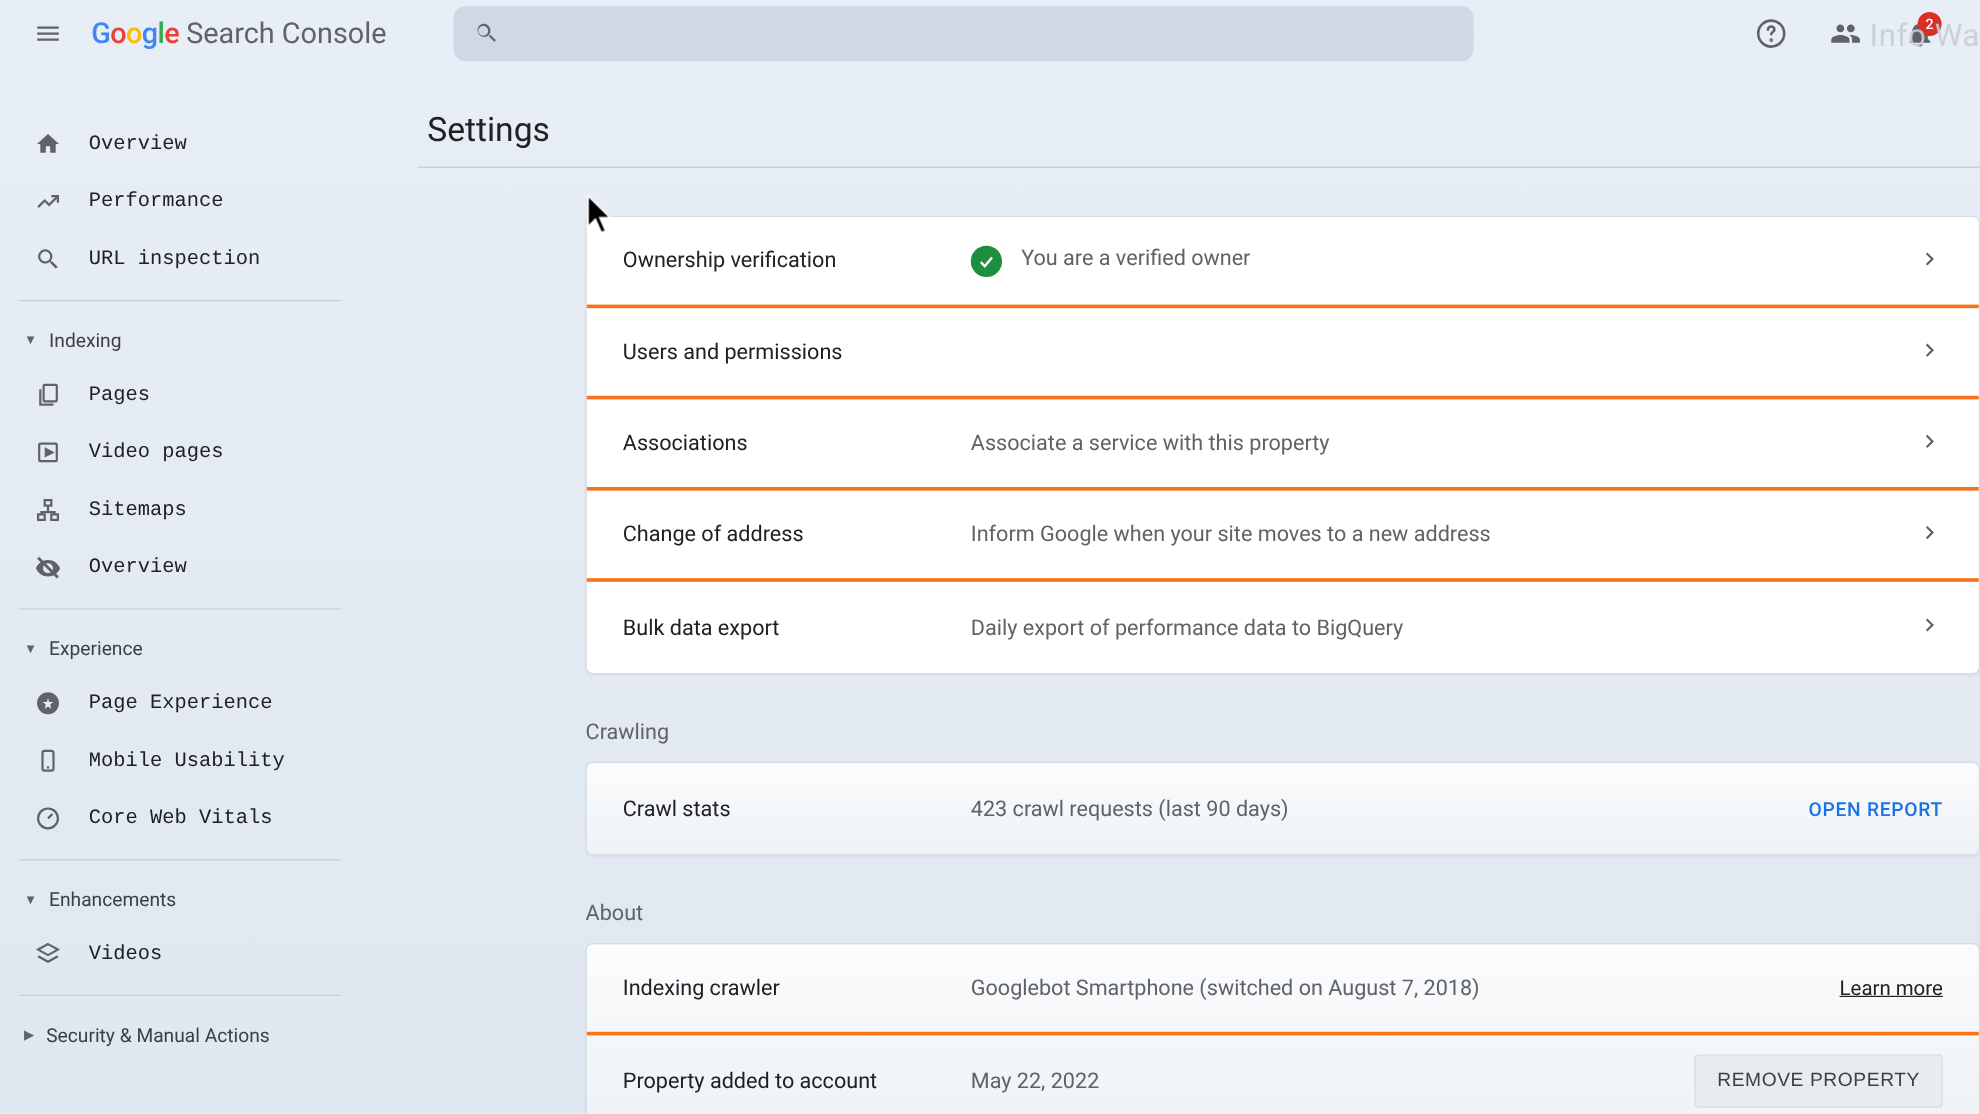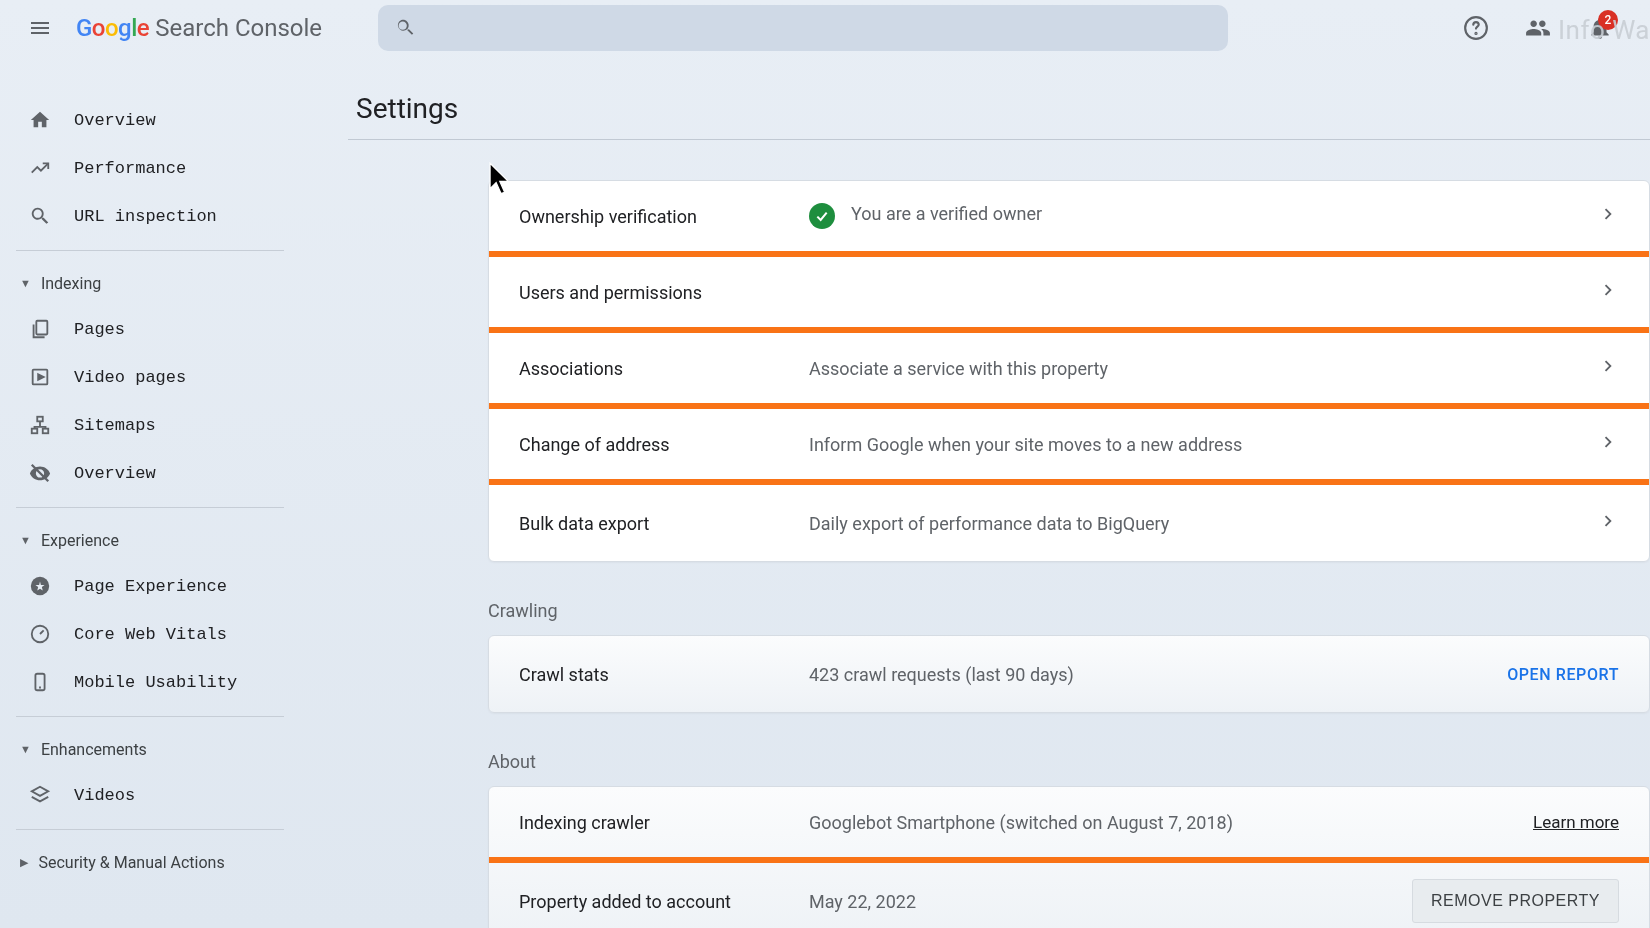--- a/index.html
+++ b/index.html
@@ -94,21 +94,21 @@
     margin-left: 140px;
     box-shadow: 0 1px 2px rgba(0,0,0,0.04);
   }
   .card.soft {
     background: linear-gradient(180deg, #fbfcfd 0%, #eef2f6 100%);
   }
   .row {
     display: flex; align-items: center;
     min-height: 76px;
     padding: 0 30px;
-    border-bottom: 6px solid #f97316;
+    border-bottom: 3px solid #f97316;
     cursor: pointer;
   }
   .card .row:last-child { border-bottom: none; }
   .row-label { width: 290px; font-size: 18px; color: #202124; display: flex; align-items: center; gap: 16px; }
   .row-desc { flex: 1; font-size: 18px; color: #5f6368; display: flex; gap: 16px; }
   .chevron { color: #5f6368; }
   .check-badge {
     width: 26px; height: 26px; border-radius: 50%;
     background: #1e8e3e; display: flex; align-items: center; justify-content: center;
   }
@@ -253,34 +253,34 @@
           <svg width="22" height="22" viewBox="0 0 24 24" fill="#5f6368">
             <circle cx="12" cy="12" r="10"></circle>
             <polygon points="12 7 13 11 17 11 14 13 15 17 12 15 9 17 10 13 7 11 11 11" fill="#e8eef5"></polygon>
           </svg>
         </span>
       <span>Page Experience</span>
     </div>
     <div class="nav-item">
       <span class="nav-icon">
           <svg width="22" height="22" viewBox="0 0 24 24" fill="none" stroke="#5f6368" stroke-width="2">
+            <rect x="7" y="3" width="10" height="18" rx="2"></rect>
+            <line x1="11" y1="18" x2="13" y2="18"></line>
+          </svg>
+        </span>
+      <span>Mobile Usability</span>
+    </div>
+    <div class="nav-item">
+      <span class="nav-icon">
+          <svg width="22" height="22" viewBox="0 0 24 24" fill="none" stroke="#5f6368" stroke-width="2">
             <circle cx="12" cy="12" r="9"></circle>
             <path d="M12 12l4-4"></path>
           </svg>
         </span>
       <span>Core Web Vitals</span>
-    </div>
-    <div class="nav-item">
-      <span class="nav-icon">
-          <svg width="22" height="22" viewBox="0 0 24 24" fill="none" stroke="#5f6368" stroke-width="2">
-            <rect x="7" y="3" width="10" height="18" rx="2"></rect>
-            <line x1="11" y1="18" x2="13" y2="18"></line>
-          </svg>
-        </span>
-      <span>Mobile Usability</span>
     </div>
     <hr>
     <div class="nav-section">
       <span class="tri">▼</span>
       <span>Enhancements</span>
     </div>
     <div class="nav-item">
       <span class="nav-icon">
           <svg width="22" height="22" viewBox="0 0 24 24" fill="none" stroke="#5f6368" stroke-width="2">
             <polygon points="12 3 21 8 12 13 3 8"></polygon>

